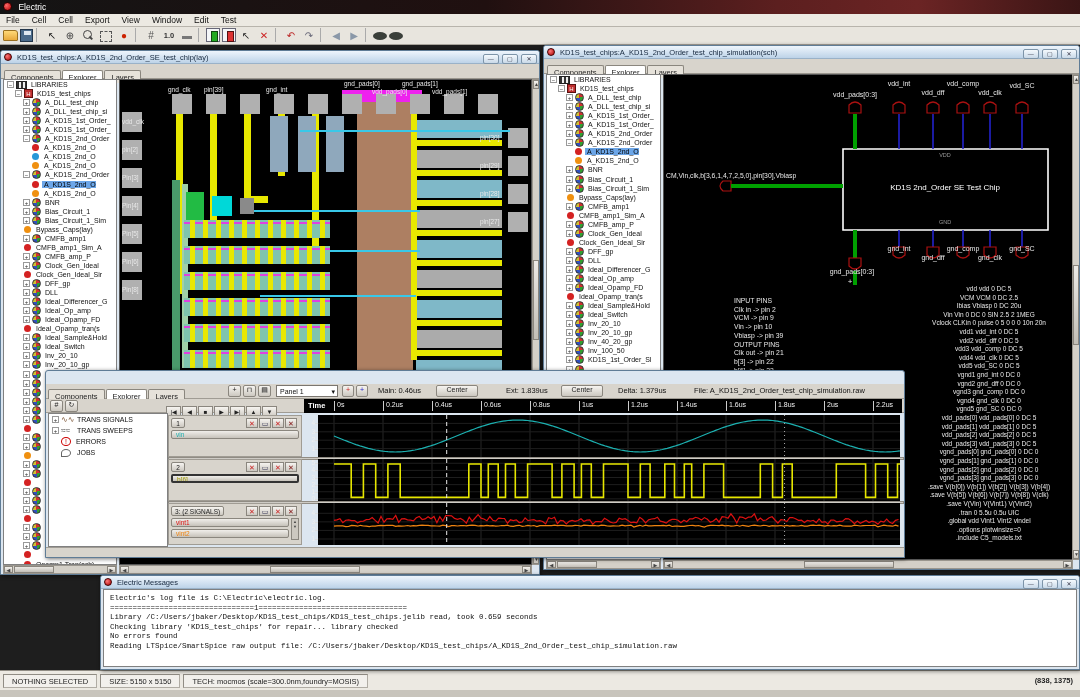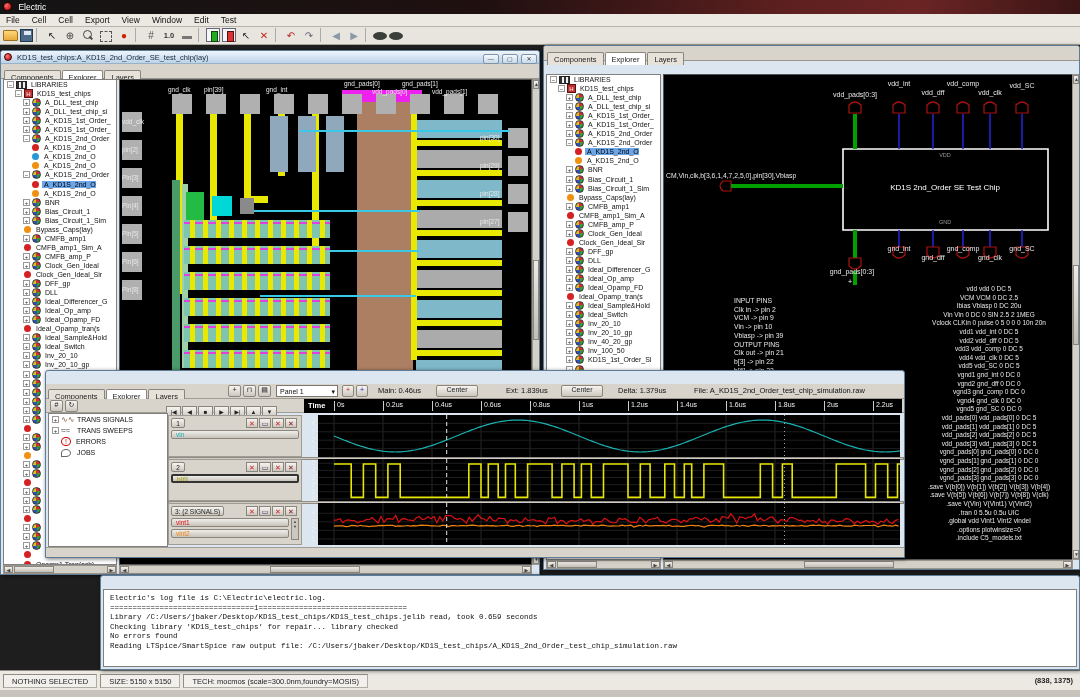--- a/index.html
+++ b/index.html
@@ -598,20 +598,29 @@
       <span class="sbthumb" style="left:150px;top:0;width:90px;height:7px;"></span>
     </div>
     <div class="sbv" style="left:531px;top:28px;width:8px;height:486px;">
       <span class="sbbtn" style="left:0;top:0;width:6px;height:9px;">▲</span>
       <span class="sbbtn" style="left:0;bottom:0;width:6px;height:9px;">▼</span>
       <span class="sbthumb" style="left:0;top:180px;width:6px;height:80px;"></span>
     </div>
   </div>
 
   <div class="cw" id="win-sch" style="left:543px;top:0px;width:537px;height:525px;">
+    <div class="cw-title">
+      <span class="cw-ico"></span>
+      <span>KD1S_test_chips:A_KD1S_2nd_Order_test_chip_simulation(sch)</span>
+      <span class="cw-btns">
+        <span class="cwb">—</span>
+        <span class="cwb">▢</span>
+        <span class="cwb">✕</span>
+      </span>
+    </div>
     <div class="tabsrow" id="sch-tabs"><span class="tab">Components</span><span class="tab active">Explorer</span><span class="tab">Layers</span></div>
     <div class="treepanel" id="sch-tree" style="left:2px;top:28px;width:115px;height:486px;">
         <div class="trow" style="height: 9.05px;">
           <span style="flex: 0 0 3px; width: 3px;"></span>
           <span class="exp">−</span>
           <span class="ico-root"></span>
           <span class="lbl">LIBRARIES</span>
         </div>
         <div class="trow" style="height: 9.05px;">
           <span style="flex: 0 0 11px; width: 11px;"></span>
@@ -1151,20 +1160,29 @@
             <polyline points="16.0,17.4 18.9,16.8 21.9,15.7 24.8,19.6 27.8,17.2 30.7,16.8 33.6,17.6 36.6,17.5 39.5,19.8 42.5,18.4 45.4,18.1 48.3,16.7 51.3,16.5 54.2,14.6 57.2,17.4 60.1,19.9 63.0,13.3 66.0,19.2 68.9,15.9 71.9,15.6 74.8,16.3 77.7,12.4 80.7,19.3 83.6,15.9 86.6,15.6 89.5,16.8 92.4,17.1 95.4,17.8 98.3,14.8 101.3,13.4 104.2,16.5 107.1,15.9 110.1,13.8 113.0,15.8 116.0,13.5 118.9,19.7 121.8,13.7 124.8,18.1 127.7,12.7 130.7,12.6 133.6,12.8 136.5,15.4 139.5,16.3 142.4,15.5 145.4,17.2 148.3,20.3 151.2,14.2 154.2,18.2 157.1,15.0 160.1,11.6 163.0,15.2 165.9,16.0 168.9,17.8 171.8,13.6 174.8,17.2 177.7,18.1 180.6,15.2 183.6,15.4 186.5,15.5 189.5,20.2 192.4,16.8 195.3,17.6 198.3,16.9 201.2,19.5 204.2,19.0 207.1,14.9 210.0,17.6 213.0,17.0 215.9,16.7 218.9,18.2 221.8,17.6 224.7,18.5 227.7,20.9 230.6,14.8 233.6,15.7 236.5,14.2 239.4,20.7 242.4,17.4 245.3,17.9 248.3,21.0 251.2,18.4 254.1,17.4 257.1,18.4 260.0,17.5 263.0,15.7 265.9,18.5 268.8,17.1 271.8,16.9 274.7,21.1 277.7,18.5 280.6,18.6 283.5,18.8 286.5,15.3 289.4,17.0 292.4,19.1 295.3,20.0 298.2,19.4 301.2,15.3 304.1,16.3 307.1,15.7 310.0,17.5 312.9,19.7 315.9,19.1 318.8,19.9 321.8,14.3 324.7,16.5 327.6,19.8 330.6,16.8 333.5,16.0 336.5,15.7 339.4,14.2 342.3,18.1 345.3,18.9 348.2,20.1 351.2,17.6 354.1,16.4 357.0,16.3 360.0,17.3 362.9,19.7 365.9,17.2 368.8,18.7 371.7,15.8 374.7,15.8 377.6,14.3 380.6,15.2 383.5,16.9 386.4,14.6 389.4,16.3 392.3,19.2 395.3,18.0 398.2,15.7 401.1,19.1 404.1,13.6 407.0,14.0 410.0,15.2 412.9,10.8 415.8,14.6 418.8,20.0 421.7,13.8 424.7,14.3 427.6,15.8 430.5,14.1 433.5,13.8 436.4,10.9 439.4,17.7 442.3,15.1 445.2,17.5 448.2,17.0 451.1,14.8 454.1,13.8 457.0,17.0 459.9,20.0 462.9,16.6 465.8,17.0 468.8,18.5 471.7,14.6 474.6,14.5 477.6,15.7 480.5,17.3 483.5,17.2 486.4,19.4 489.3,17.4 492.3,18.2 495.2,17.3 498.2,19.6 501.1,15.9 504.0,19.4 507.0,18.6 509.9,20.9 512.9,17.1 515.8,17.0 518.7,18.8 521.7,18.3 524.6,18.1 527.6,15.6 530.5,15.8 533.4,17.8 536.4,20.6 539.3,18.1 542.3,20.3 545.2,18.9 548.1,17.5 551.1,19.5 554.0,18.2 557.0,19.0 559.9,21.1 562.8,18.2 565.8,19.1 568.7,16.1 571.7,19.3 574.6,20.5 577.5,17.4 580.5,16.5" fill="none" stroke="#dd1111" stroke-width="1.2"></polyline>
             <polyline points="16.0,23.1 18.9,22.9 21.9,22.8 24.8,22.9 27.8,23.6 30.7,23.3 33.6,22.4 36.6,22.7 39.5,23.2 42.5,22.3 45.4,23.0 48.3,23.2 51.3,23.7 54.2,23.0 57.2,23.1 60.1,22.6 63.0,22.3 66.0,22.6 68.9,22.3 71.9,22.4 74.8,22.4 77.7,23.3 80.7,22.8 83.6,23.1 86.6,23.0 89.5,22.5 92.4,23.2 95.4,22.7 98.3,22.8 101.3,22.3 104.2,22.2 107.1,22.3 110.1,22.4 113.0,22.9 116.0,22.8 118.9,23.0 121.8,23.1 124.8,22.2 127.7,22.7 130.7,23.6 133.6,22.6 136.5,22.6 139.5,23.0 142.4,22.6 145.4,22.5 148.3,22.8 151.2,22.3 154.2,22.2 157.1,22.4 160.1,23.0 163.0,22.6 165.9,22.9 168.9,22.3 171.8,22.8 174.8,22.7 177.7,23.1 180.6,23.0 183.6,22.5 186.5,22.6 189.5,22.2 192.4,23.2 195.3,23.3 198.3,22.6 201.2,22.3 204.2,23.3 207.1,23.0 210.0,22.3 213.0,23.0 215.9,22.5 218.9,23.5 221.8,22.7 224.7,22.6 227.7,22.5 230.6,22.6 233.6,22.6 236.5,22.2 239.4,22.7 242.4,22.3 245.3,22.4 248.3,22.8 251.2,22.8 254.1,22.9 257.1,22.4 260.0,22.5 263.0,23.1 265.9,22.2 268.8,22.4 271.8,22.7 274.7,22.4 277.7,22.7 280.6,22.8 283.5,22.1 286.5,22.3 289.4,23.0 292.4,23.2 295.3,22.8 298.2,23.0 301.2,22.9 304.1,22.1 307.1,22.9 310.0,22.5 312.9,22.1 315.9,24.0 318.8,23.1 321.8,22.3 324.7,23.2 327.6,22.2 330.6,22.8 333.5,22.9 336.5,22.6 339.4,22.6 342.3,22.6 345.3,22.3 348.2,22.9 351.2,22.1 354.1,23.5 357.0,23.1 360.0,23.1 362.9,23.3 365.9,23.3 368.8,22.8 371.7,22.5 374.7,22.4 377.6,22.8 380.6,22.5 383.5,23.3 386.4,24.0 389.4,22.8 392.3,22.3 395.3,22.4 398.2,22.5 401.1,22.7 404.1,22.2 407.0,22.8 410.0,22.5 412.9,23.2 415.8,23.0 418.8,22.3 421.7,23.2 424.7,22.3 427.6,22.8 430.5,23.3 433.5,22.5 436.4,22.2 439.4,22.6 442.3,23.0 445.2,22.4 448.2,22.5 451.1,23.3 454.1,22.7 457.0,22.8 459.9,22.8 462.9,22.5 465.8,23.2 468.8,22.4 471.7,23.1 474.6,22.6 477.6,22.9 480.5,23.0 483.5,22.3 486.4,23.1 489.3,23.1 492.3,22.3 495.2,22.1 498.2,22.5 501.1,22.2 504.0,22.6 507.0,23.1 509.9,22.4 512.9,23.0 515.8,22.6 518.7,22.8 521.7,22.2 524.6,22.9 527.6,23.2 530.5,23.0 533.4,23.2 536.4,22.2 539.3,22.5 542.3,23.0 545.2,22.6 548.1,22.5 551.1,22.5 554.0,22.5 557.0,22.2 559.9,23.9 562.8,23.0 565.8,22.2 568.7,22.7 571.7,22.9 574.6,23.2 577.5,22.2 580.5,23.1" fill="none" stroke="#ef8411" stroke-width="1.2"></polyline>
             <line x1="128.7" y1="0" x2="128.7" y2="42" stroke="#e8e8e8" stroke-width="1" stroke-dasharray="4,3"></line>
             <line x1="466.555" y1="0" x2="466.555" y2="42" stroke="#aaaaaa" stroke-width="1" stroke-dasharray="1,3"></line>
           </svg></div>
       </div>
     <div style="position:absolute;left:0;top:176px;width:860px;height:11px;background:#d8d4cc;border-top:1px solid #a09c94;"></div>
   </div>
 
   <div class="cw" id="win-msg" style="left:100px;top:530px;width:980px;height:95px;z-index:4;">
+    <div class="cw-title">
+      <span class="cw-ico"></span>
+      <span>Electric Messages</span>
+      <span class="cw-btns">
+        <span class="cwb">—</span>
+        <span class="cwb">▢</span>
+        <span class="cwb">✕</span>
+      </span>
+    </div>
     <div id="msg-content"><div>Electric's log file is C:\Electric\electric.log.</div><div>================================1=================================</div><div>Library /C:/Users/jbaker/Desktop/KD1S_test_chips/KD1S_test_chips.jelib read, took 0.659 seconds</div><div>Checking library 'KD1S_test_chips' for repair... library checked</div><div>No errors found</div><div>Reading LTSpice/SmartSpice raw output file: /C:/Users/jbaker/Desktop/KD1S_test_chips/A_KD1S_2nd_Order_test_chip_simulation.raw</div></div>
   </div>
 
 </div>
 
 <div id="statusbar">
   <span class="seg">NOTHING SELECTED</span>
   <span class="seg">SIZE: 5150 x 5150</span>
   <span class="seg">TECH: mocmos (scale=300.0nm,foundry=MOSIS)</span>
   <span id="status-spacer"></span>

